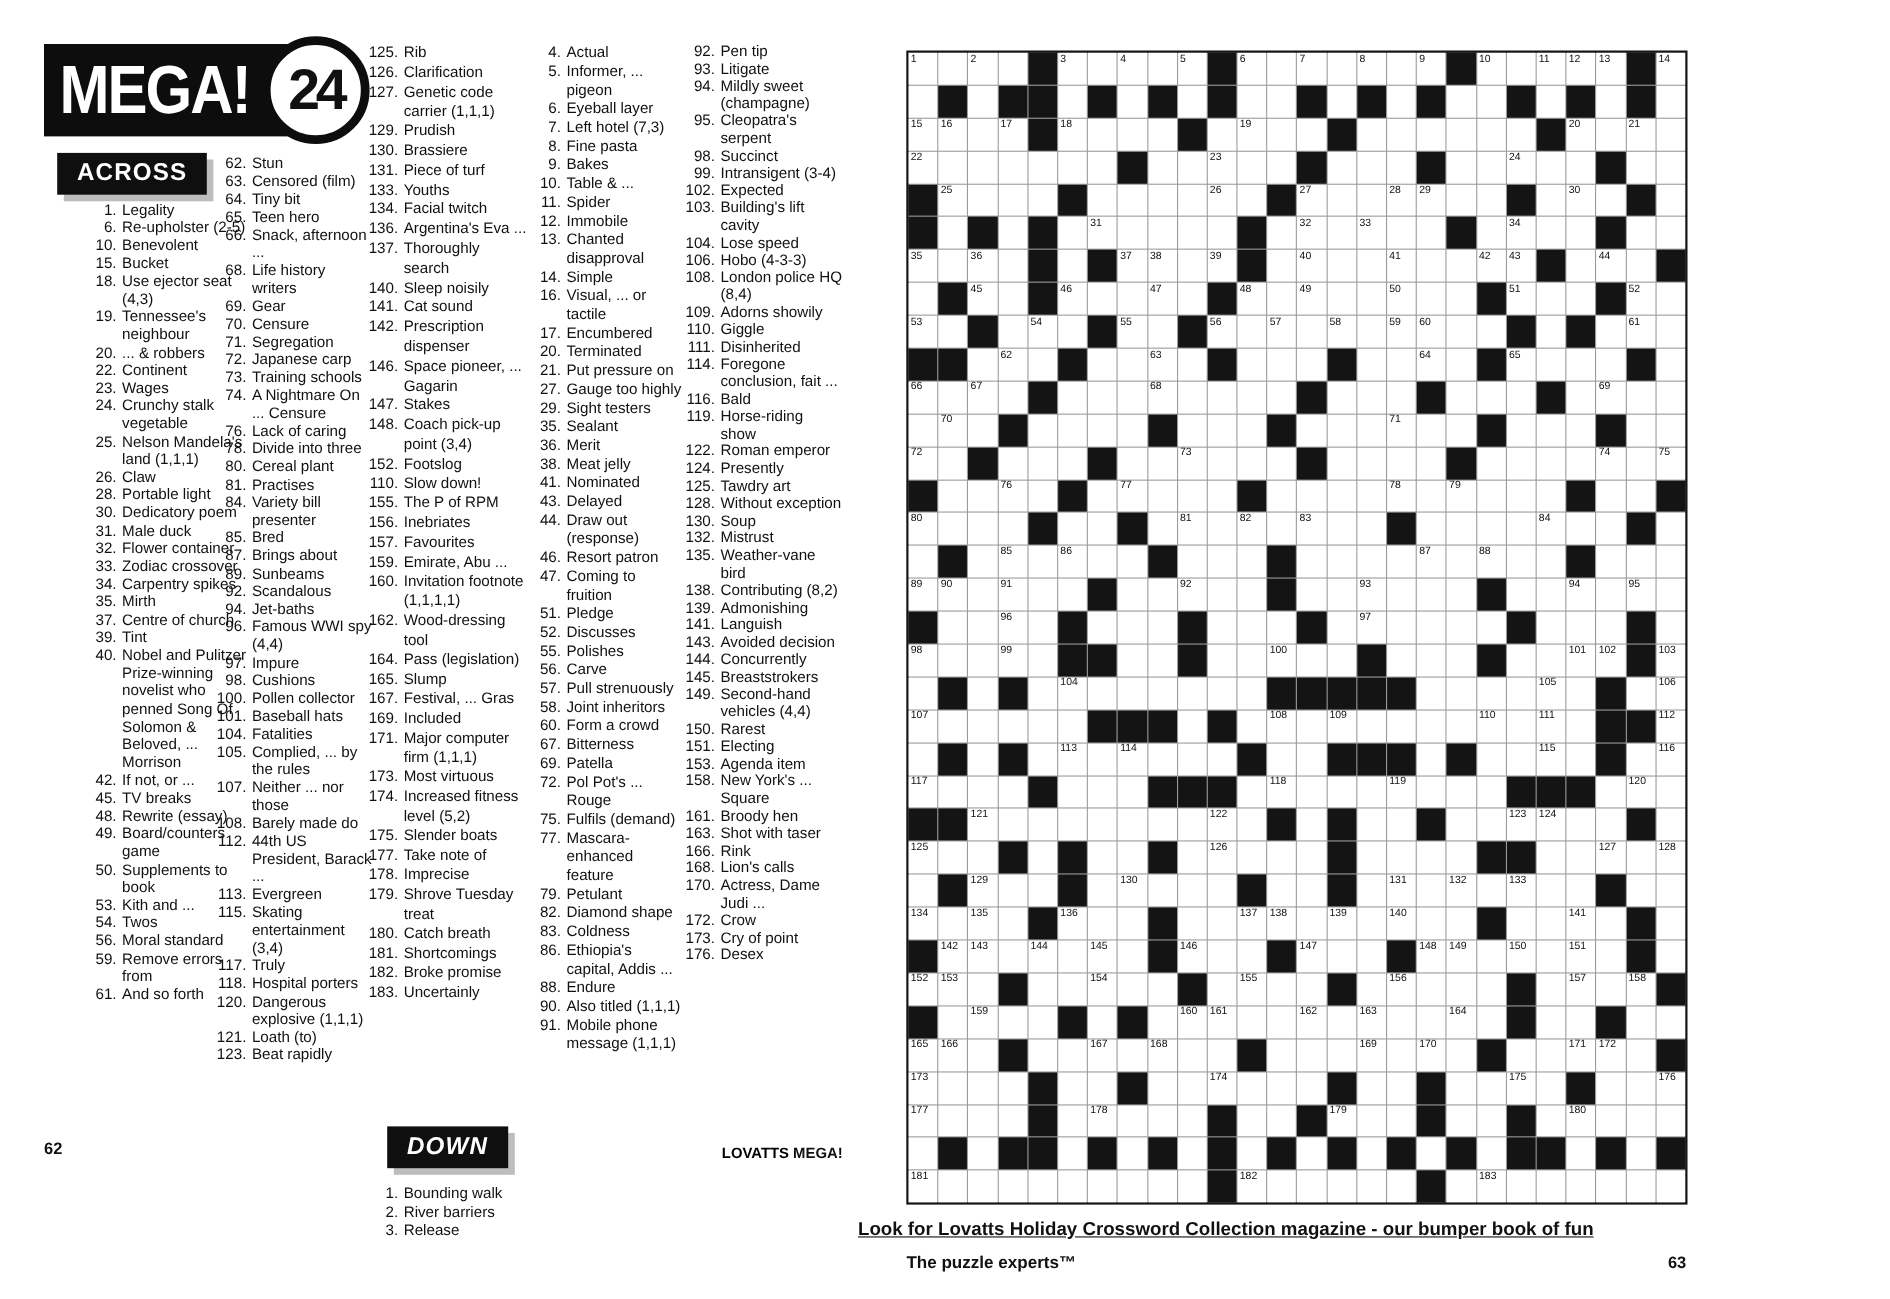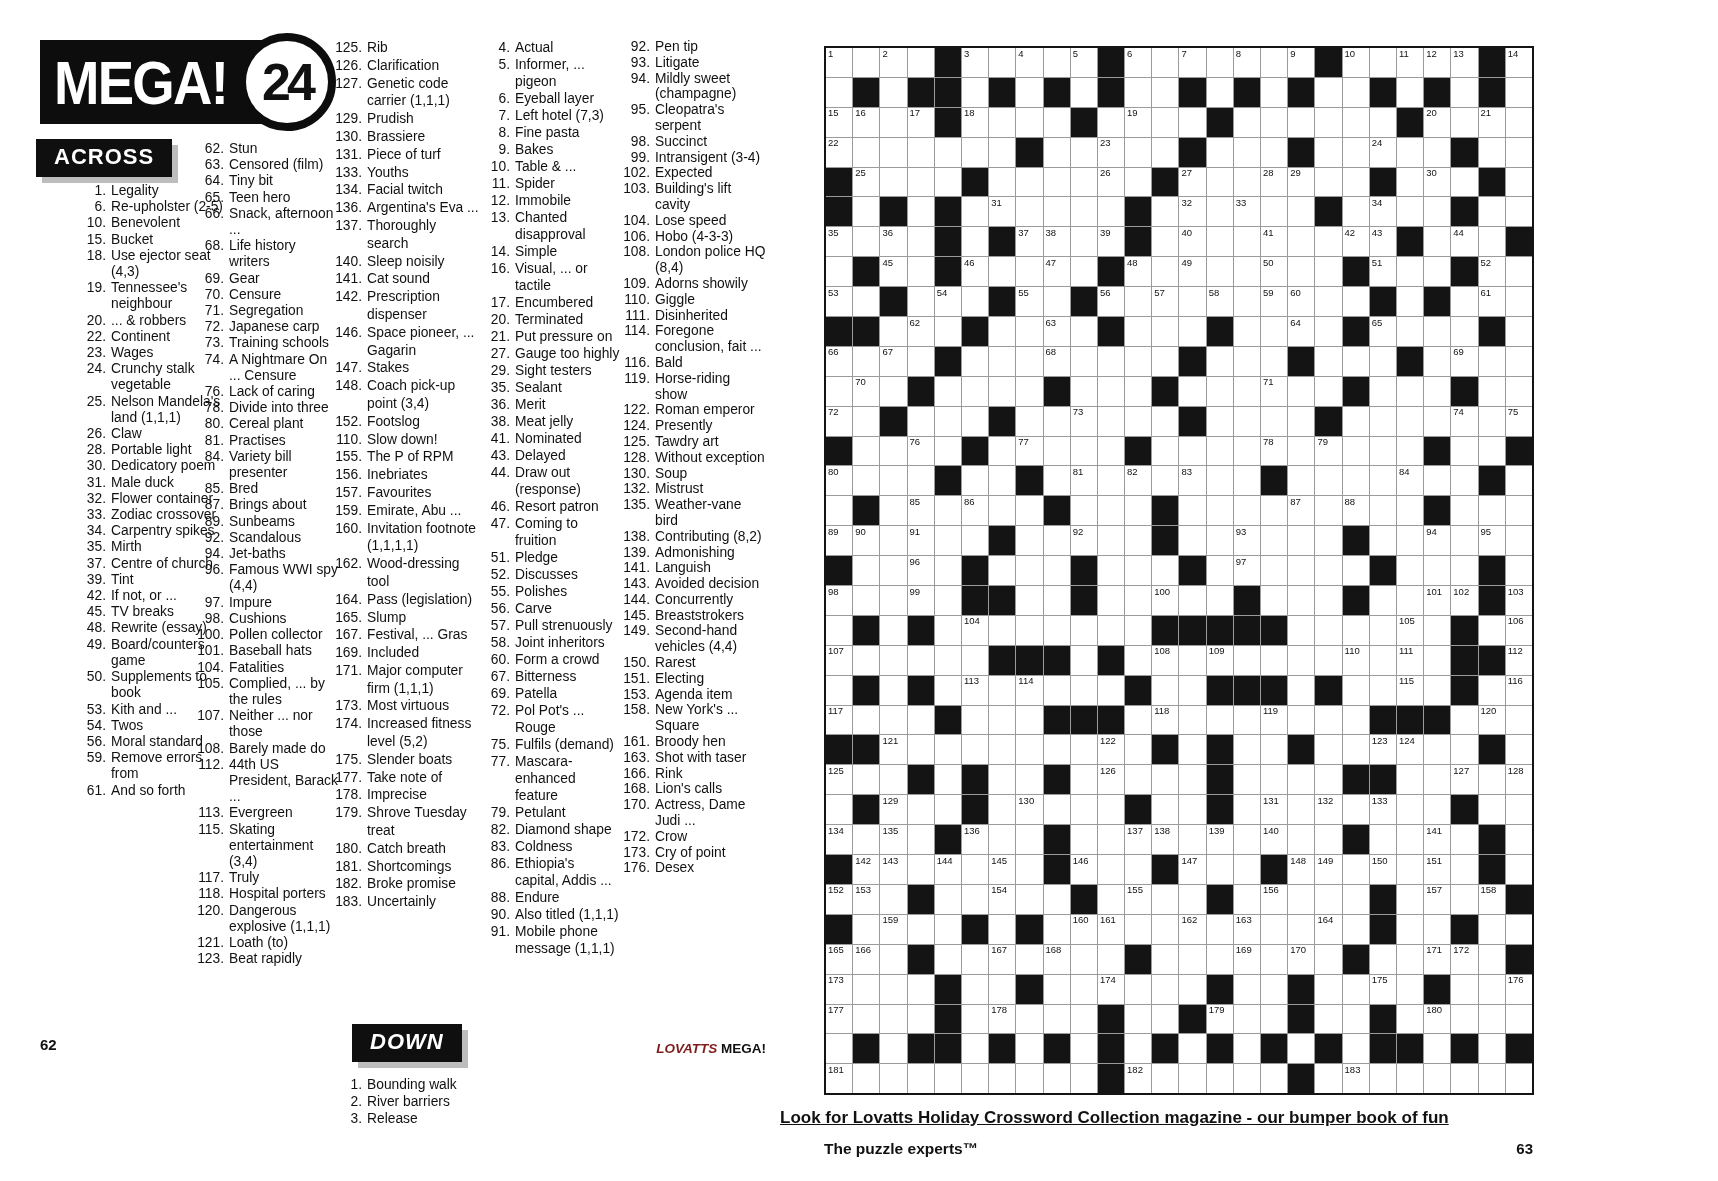--- a/index.html
+++ b/index.html
@@ -9,36 +9,36 @@
   
   .logo-bar{position:absolute;left:40px;top:40px;width:252px;height:84px;
             background:#0d0d0d;display:flex;align-items:center;padding-left:14px;box-sizing:border-box;}
   .logo-text{color:#fff;font-size:62px;font-weight:800;letter-spacing:-2px;
              transform:scaleX(.88);transform-origin:left center;white-space:nowrap;}
   .logo-circle{position:absolute;left:238px;top:33px;width:98px;height:98px;border-radius:50%;
                background:#fff;border:8px solid #0d0d0d;box-sizing:border-box;display:flex;
                align-items:center;justify-content:center;font-size:52px;font-weight:800;letter-spacing:-4px;}
   .hdr{display:inline-block;background:#0f0f0f;color:#fff;font-weight:800;font-size:22px;
        padding:5px 18px 7px;box-shadow:6px 6px 0 #bdbdbd;letter-spacing:1px;}
-  #across-hdr{position:absolute;left:36px;top:139px;text-align:center;}
+  #across-hdr{position:absolute;left:52px;top:139px;text-align:center;}
   .col{position:absolute;font-size:13.8px;}
   .clue{display:flex;}
   .clue .n{flex:0 0 36px;text-align:right;padding-right:5px;white-space:nowrap;}
   .clue .t{flex:1;}
   #col1{left:70px;top:183px;width:158px;line-height:16.2px;}
   #col2{left:188px;top:125px;width:150px;line-height:16.2px;margin-top:16px;}
   #col3{left:326px;top:39px;width:154px;line-height:17.8px;}
   #col4{left:474px;top:39px;width:146px;line-height:17px;}
   #col5{left:614px;top:39px;width:152px;line-height:15.8px;}
   #down-block{position:absolute;left:326px;top:1024px;width:180px;}
   #down-hdr{margin-left:26px;font-style:italic;}
   #down-clues{margin-top:14px;font-size:13.8px;line-height:17px;}
   #brand-line{position:absolute;left:600px;top:1041px;width:166px;text-align:right;
               font-size:13.5px;font-weight:bold;}
-  #brand-line .gray{color:#7f1d1d;font-style:italic;}
+  #brand-line .gray{color:#000000;}
   #page-62{position:absolute;left:40px;top:1036px;font-weight:bold;font-size:15px;}
 
   
   #grid{position:absolute;left:824px;top:46px;display:grid;
         grid-template-columns:repeat(26,26.2px);grid-auto-rows:28.9px;gap:1px;
         background:#9b9b9b;border:2.5px solid #141414;}
   .cell{background:#fff;position:relative;}
   .cell.b{background:#141414;}
   .cell .cn{position:absolute;top:0.5px;left:2px;font-size:9.5px;line-height:10px;color:#111;}
   #caption{position:absolute;left:780px;top:1108px;width:710px;text-align:left;
@@ -138,20 +138,24 @@
     </div>
     <div class="clue">
       <span class="n">37.</span>
       <span class="t">Centre of church</span>
     </div>
     <div class="clue">
       <span class="n">39.</span>
       <span class="t">Tint</span>
     </div>
     <div class="clue">
+      <span class="n">40.</span>
+      <span class="t">Nobel and Pulitzer Prize-winning novelist who penned Song Of Solomon &amp; Beloved, ... Morrison</span>
+    </div>
+    <div class="clue">
       <span class="n">42.</span>
       <span class="t">If not, or ...</span>
     </div>
     <div class="clue">
       <span class="n">45.</span>
       <span class="t">TV breaks</span>
     </div>
     <div class="clue">
       <span class="n">48.</span>
       <span class="t">Rewrite (essay)</span>

